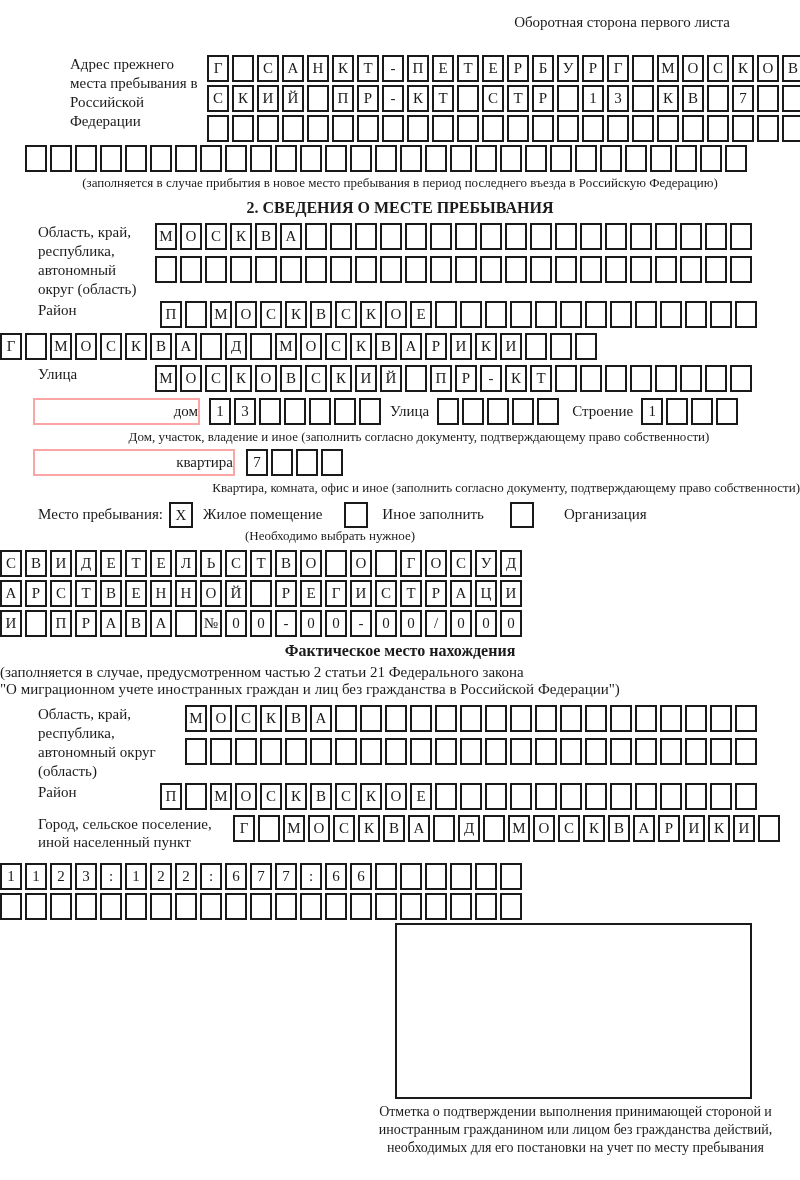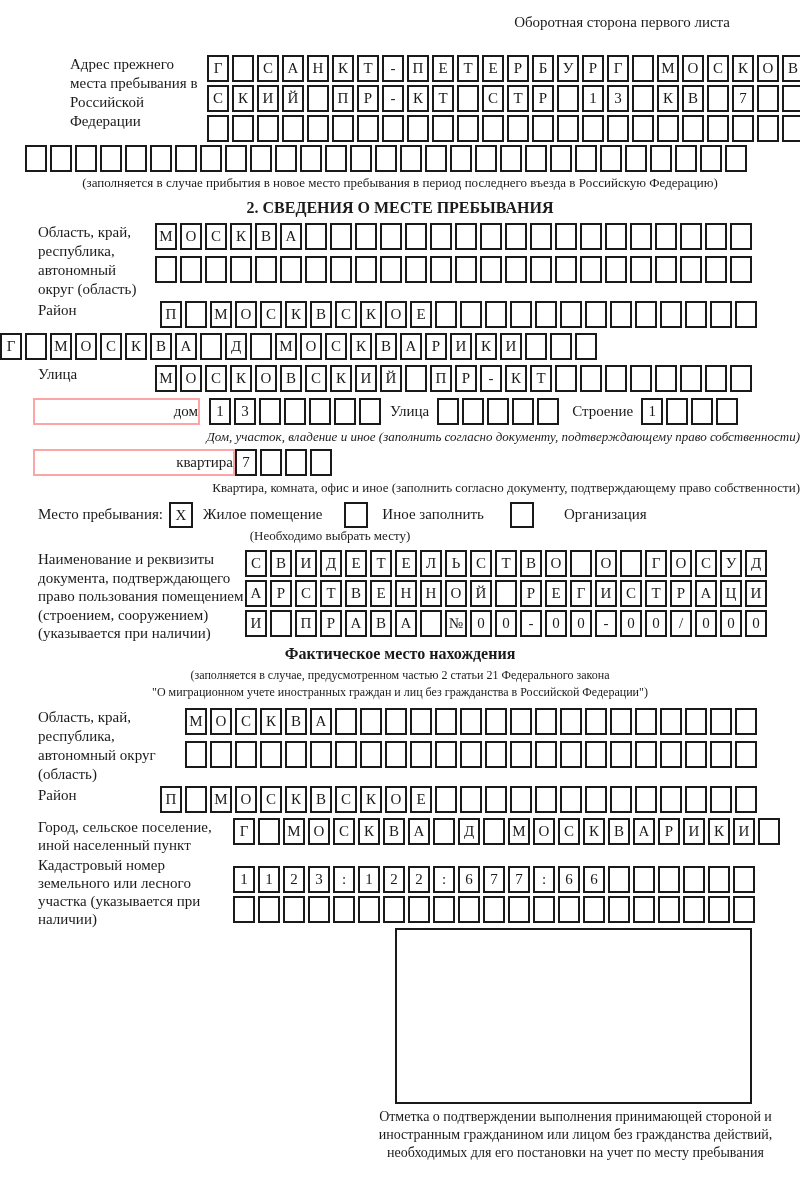--- a/index.html
+++ b/index.html
@@ -23,21 +23,21 @@
     flex:none;border:2px solid #fca5a5;height:23px;display:flex;
     align-items:center;justify-content:flex-end;font-size:15px;background:#fff;
   }
   .inline-lbl{line-height:27px;flex:none;}
   .chkbox{
     flex:none;width:20px;height:22px;border:2px solid #1a1a1a;margin-top:1px;
     display:flex;align-items:center;justify-content:center;font-size:15px;background:#fff;
   }
   .stamp-box{margin-left:395px;border:2px solid #1a1a1a;width:353px;height:172px;background:#fff;}
   .stamp-note{margin:4px 0 0 348px;width:455px;text-align:center;font-size:14px;line-height:18px;}
-  .centernote{text-align:center;font-size:12px;line-height:17px;}
+  .centernote{text-align:left;font-size:15px;line-height:17px;}
 </style>
 </head>
 <body>
 
 <div class="hdr">Оборотная сторона первого листа</div>
 
 <div class="row" style="margin-top:24px;padding-left:32px;">
   <div class="lbl" style="margin-left:38px;width:137px;">Адрес прежнего места пребывания в Российской Федерации</div>
   <div>
     <div class="cells">
@@ -324,24 +324,24 @@
       <div class="cell"></div>
     </div>
   <div class="inline-lbl" style="margin:0 8px 0 10px;">Строение</div>
   <div class="cells">
       <div class="cell">1</div>
       <div class="cell"></div>
       <div class="cell"></div>
       <div class="cell"></div>
     </div>
 </div>
-<div class="note" style="text-align:right;margin-left:38px;margin-top:1px;font-style:italic;">Дом, участок, владение и иное (заполнить согласно документу, подтверждающему право собственности)</div>
+<div class="note" style="text-align:center;margin-left:38px;margin-top:1px;">Дом, участок, владение и иное (заполнить согласно документу, подтверждающему право собственности)</div>
 
 <div class="row" style="margin-top:4px;margin-left:33px;">
-  <div class="widebox" style="width:198px;">
+  <div class="widebox" style="width:198px;margin-right:11px;">
     <span>квартира</span>
   </div>
   <div class="cells">
       <div class="cell">7</div>
       <div class="cell"></div>
       <div class="cell"></div>
       <div class="cell"></div>
     </div>
 </div>
 <div class="note" style="text-align:right;margin-left:38px;margin-top:1px;">Квартира, комната, офис и иное (заполнить согласно документу, подтверждающему право собственности)</div>
@@ -354,24 +354,23 @@
   <div class="inline-lbl" style="margin-left:10px;">Жилое помещение</div>
   <div class="chkbox" style="margin-left:22px;">
     <span></span>
   </div>
   <div class="inline-lbl" style="margin-left:14px;">Иное заполнить</div>
   <div class="chkbox" style="margin-left:26px;">
     <span></span>
   </div>
   <div class="inline-lbl" style="margin-left:30px;">Организация</div>
 </div>
-<div class="note" style="margin-left:185px;width:290px;margin-top:0;">(Необходимо выбрать месту)</div>
+<div class="note" style="margin-left:185px;width:290px;margin-top:0;">(Необходимо выбрать нужное)</div>
 
 <div class="row" style="margin-top:6px;">
-  <div class="lbl" style="margin-left:38px;width:207px;line-height:18.5px;">Наименование и реквизиты документа, подтверждающего право пользования помещением (строением, сооружением) (указывается при наличии)</div>
   <div>
     <div class="cells">
         <div class="cell">С</div>
         <div class="cell">В</div>
         <div class="cell">И</div>
         <div class="cell">Д</div>
         <div class="cell">Е</div>
         <div class="cell">Т</div>
         <div class="cell">Е</div>
         <div class="cell">Л</div>
@@ -550,21 +549,20 @@
       <div class="cell">А</div>
       <div class="cell">Р</div>
       <div class="cell">И</div>
       <div class="cell">К</div>
       <div class="cell">И</div>
       <div class="cell"></div>
     </div>
 </div>
 
 <div class="row" style="margin-top:2px;">
-  <div class="lbl" style="margin-left:38px;width:195px;line-height:18px;">Кадастровый номер земельного или лесного участка (указывается при наличии)</div>
   <div style="padding-top:10px;">
     <div class="cells">
         <div class="cell">1</div>
         <div class="cell">1</div>
         <div class="cell">2</div>
         <div class="cell">3</div>
         <div class="cell">:</div>
         <div class="cell">1</div>
         <div class="cell">2</div>
         <div class="cell">2</div>

